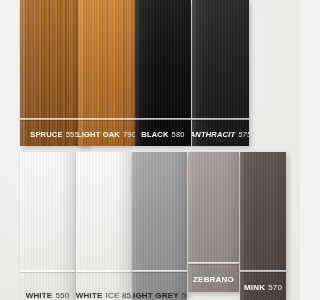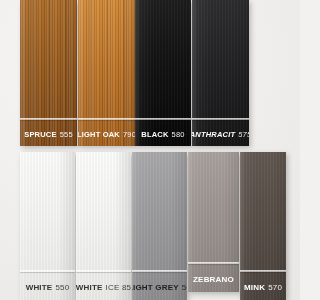--- a/index.html
+++ b/index.html
@@ -104,29 +104,29 @@
     white-space: nowrap;
   }
   .label .name {
     font-weight: bold;
   }
   .label .code {
     font-weight: normal;
     margin-left: 3px;
   }
   .label.light-text { color: #ffffff; }
-  .label.dark-text  { color: #343434; }
+  .label.dark-text  { color: #343434; align-items: flex-end; }
 </style>
 </head>
 <body>
 
 <div id="board">
 
   <div class="row" id="row-top">
-      <div class="swatch" style="position: absolute; left: 20px; top: 0px; width: 57px; height: 146px; box-shadow: rgba(0, 0, 0, 0.22) 2px 2px 5px;">
+      <div class="swatch" style="position: absolute; left: 20px; top: 0px; width: 69px; height: 146px; box-shadow: rgba(0, 0, 0, 0.22) 2px 2px 5px;">
         <div class="face" style="background: linear-gradient(rgb(171, 106, 38) 0%, rgb(150, 89, 28) 45%, rgb(125, 71, 21) 100%);"></div>
         <div class="grain"></div>
         <div class="sheen"></div>
         <div class="divider" style="bottom: 26px;"></div>
         <div class="label light-text" style="height: 24px; color: rgb(255, 255, 255); font-size: 7.5px;">
           <span class="name">SPRUCE</span>
           <span class="code" style="opacity: 0.92;">555</span>
         </div>
       </div>
       <div class="swatch" style="position: absolute; left: 78px; top: 0px; width: 57px; height: 146px; box-shadow: rgba(0, 0, 0, 0.22) 2px 2px 5px;">

